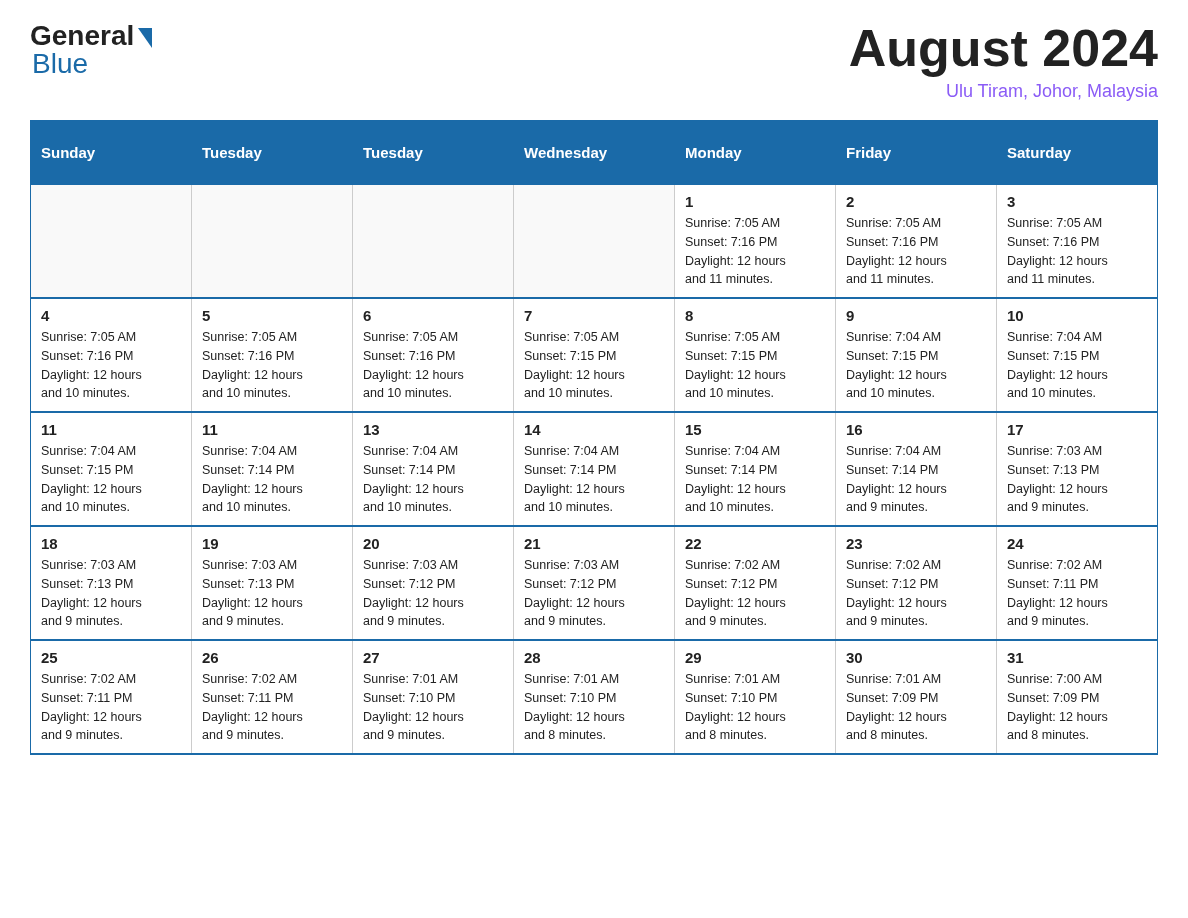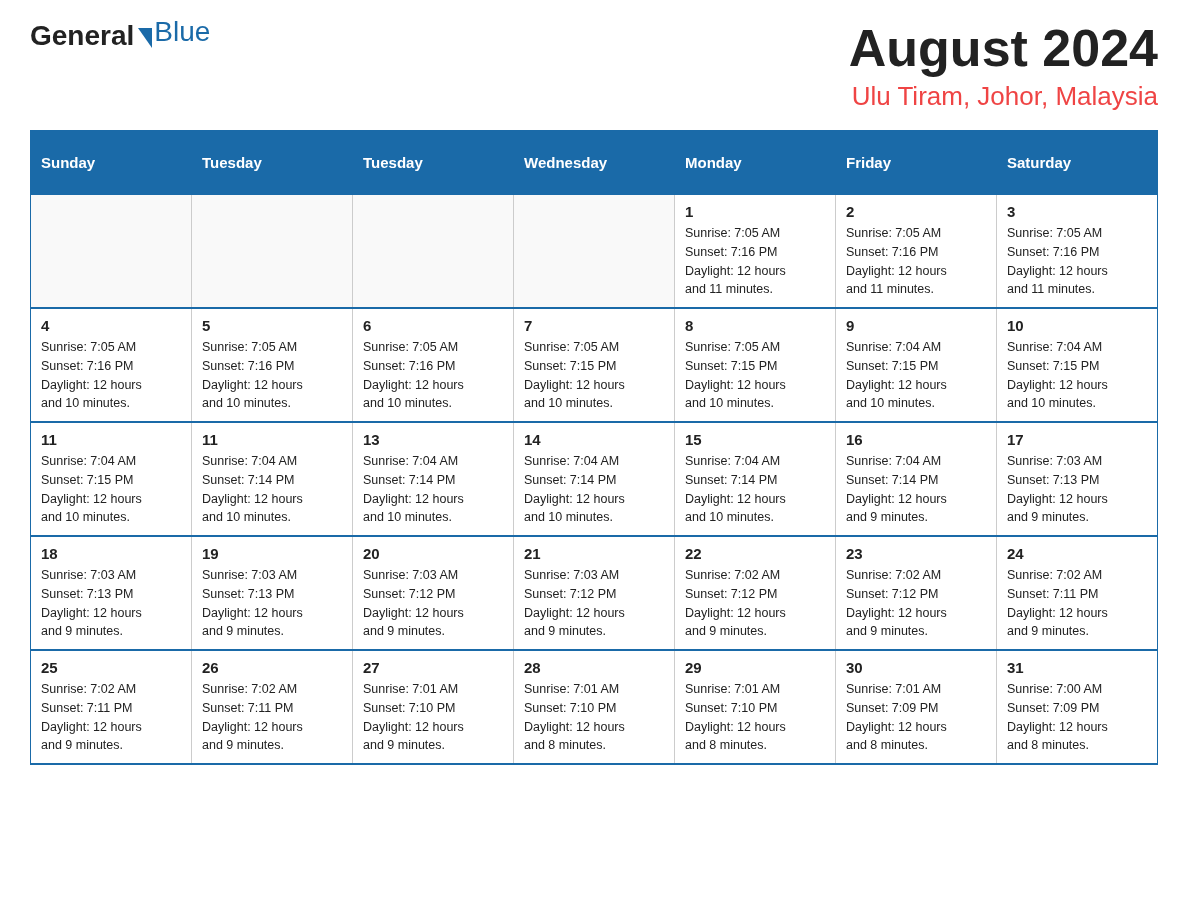--- a/index.html
+++ b/index.html
@@ -12,20 +12,21 @@
       min-height: 918px;
     }
     .header {
       display: flex;
       justify-content: space-between;
       align-items: flex-start;
       margin-bottom: 18px;
     }
     .logo {
       display: flex;
+      flex-direction: column;
       align-items: flex-start;
     }
     .logo-text {
       display: flex;
       align-items: center;
       font-size: 28px;
       font-weight: bold;
       color: #222;
     }
     .logo-general { color: #222; }
@@ -49,22 +50,22 @@
     .title-block {
       text-align: right;
     }
     .month-year {
       font-size: 52px;
       font-weight: bold;
       color: #222;
       line-height: 1.1;
     }
     .location {
-      font-size: 26px;
-      color: #ef4444;
+      font-size: 18px;
+      color: #8b5cf6;
       margin-top: 4px;
     }
     table {
       width: 100%;
       border-collapse: collapse;
       table-layout: fixed;
     }
     thead tr th {
       background-color: #1a6aa8;
       color: #fff;

